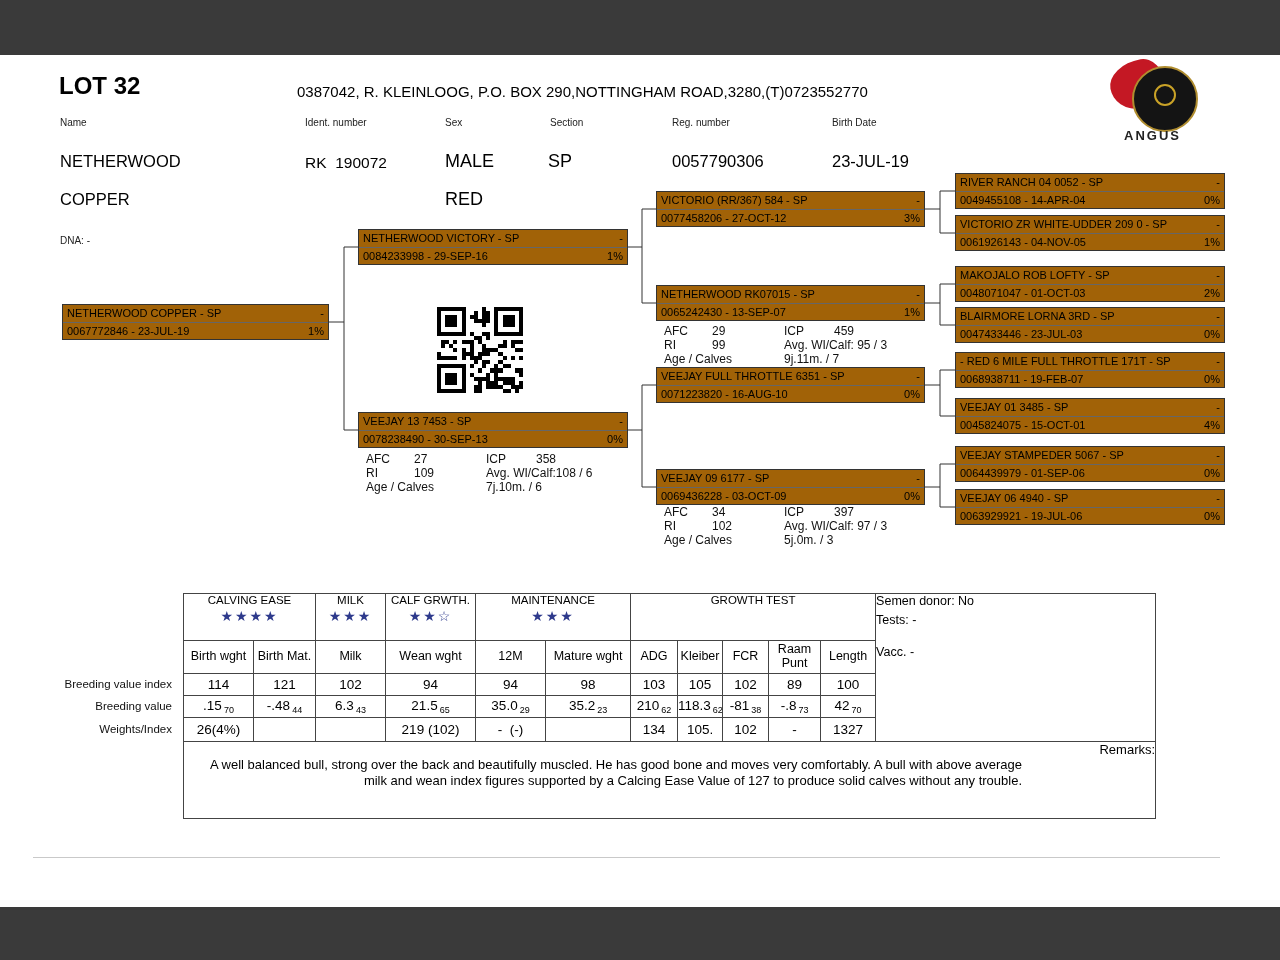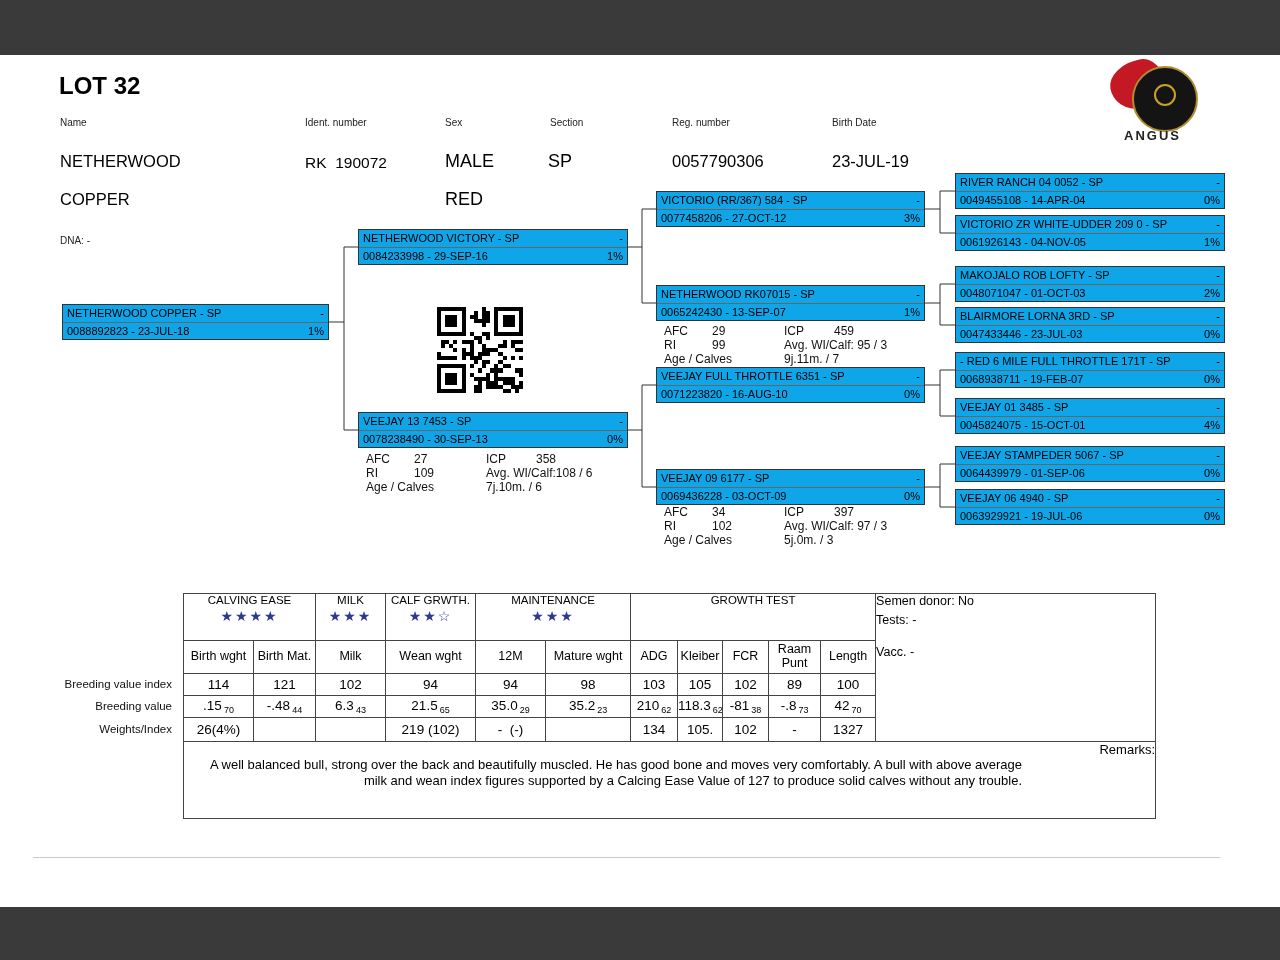--- a/index.html
+++ b/index.html
@@ -12,21 +12,21 @@
   .pre { white-space:pre; }
 
   .lot-title { position:absolute; left:59px; top:72px; font-size:24px; font-weight:bold; color:#000; }
   .owner-line { position:absolute; left:297px; top:83px; font-size:15px; color:#000; }
   .lbl { position:absolute; font-size:10px; color:#222; }
   .val { position:absolute; font-size:16.5px; color:#000; }
   .val-md { position:absolute; font-size:15.5px; color:#000; }
   .val-lg { position:absolute; font-size:18px; color:#000; }
 
   
-  .pbox { position:absolute; height:36px; border:1px solid #333; background:#0ea5e9; font-size:11px; color:#000; }
+  .pbox { position:absolute; height:36px; border:1px solid #333; background:#a16207; font-size:11px; color:#000; }
   .pr { display:flex; justify-content:space-between; padding:1px 4px; height:17px; line-height:15px; white-space:nowrap; overflow:hidden; }
   .pr2 { border-top:1px solid #666; }
 
   
   .stats { position:absolute; font-size:12px; color:#111; line-height:1.18; }
   .stats .r { display:flex; }
   .stats .c1 { width:120px; display:flex; }
   .stats .sl { display:inline-block; width:48px; }
   .stats .sl2 { display:inline-block; width:50px; }
 
@@ -66,20 +66,21 @@
   .sep-line { position:absolute; left:33px; top:857px; width:1187px; height:1px; background:#c9c9c9; }
 </style>
 </head>
 <body>
 
 <div class="page">
   <div class="bar bar-top"></div>
   <div class="bar bar-bottom"></div>
 
   <div class="lot-title">LOT 32</div>
+  <div class="owner-line">0387042, R. KLEINLOOG, P.O. BOX 290,NOTTINGHAM ROAD,3280,(T)0723552770</div>
 
   <div class="logo">
     <div class="blob"></div>
     <div class="circle"></div>
     <div class="emblem"></div>
     <div class="angus">ANGUS</div>
   </div>
 
   <div class="lbl" style="left:60px;top:117px">Name</div>
   <div class="lbl" style="left:305px;top:117px">Ident. number</div>
@@ -107,21 +108,21 @@
              M925 385 H940 M940 370 V416 M940 370 H955 M940 416 H955
              M925 487 H940 M940 464 V507 M940 464 H955 M940 507 H955" stroke="#333" stroke-width="1" fill="none"></path>
   </svg>
 
   <div class="pbox" style="left:62px;top:304px;width:267px">
       <div class="pr">
         <span>NETHERWOOD COPPER - SP</span>
         <span>-</span>
       </div>
       <div class="pr pr2">
-        <span>0088892823 -  23-JUL-18</span>
+        <span>0067772846 -  23-JUL-19</span>
         <span>1%</span>
       </div>
     </div>
 
   <div class="pbox" style="left:358px;top:229px;width:270px">
       <div class="pr">
         <span>NETHERWOOD VICTORY - SP</span>
         <span>-</span>
       </div>
       <div class="pr pr2">

